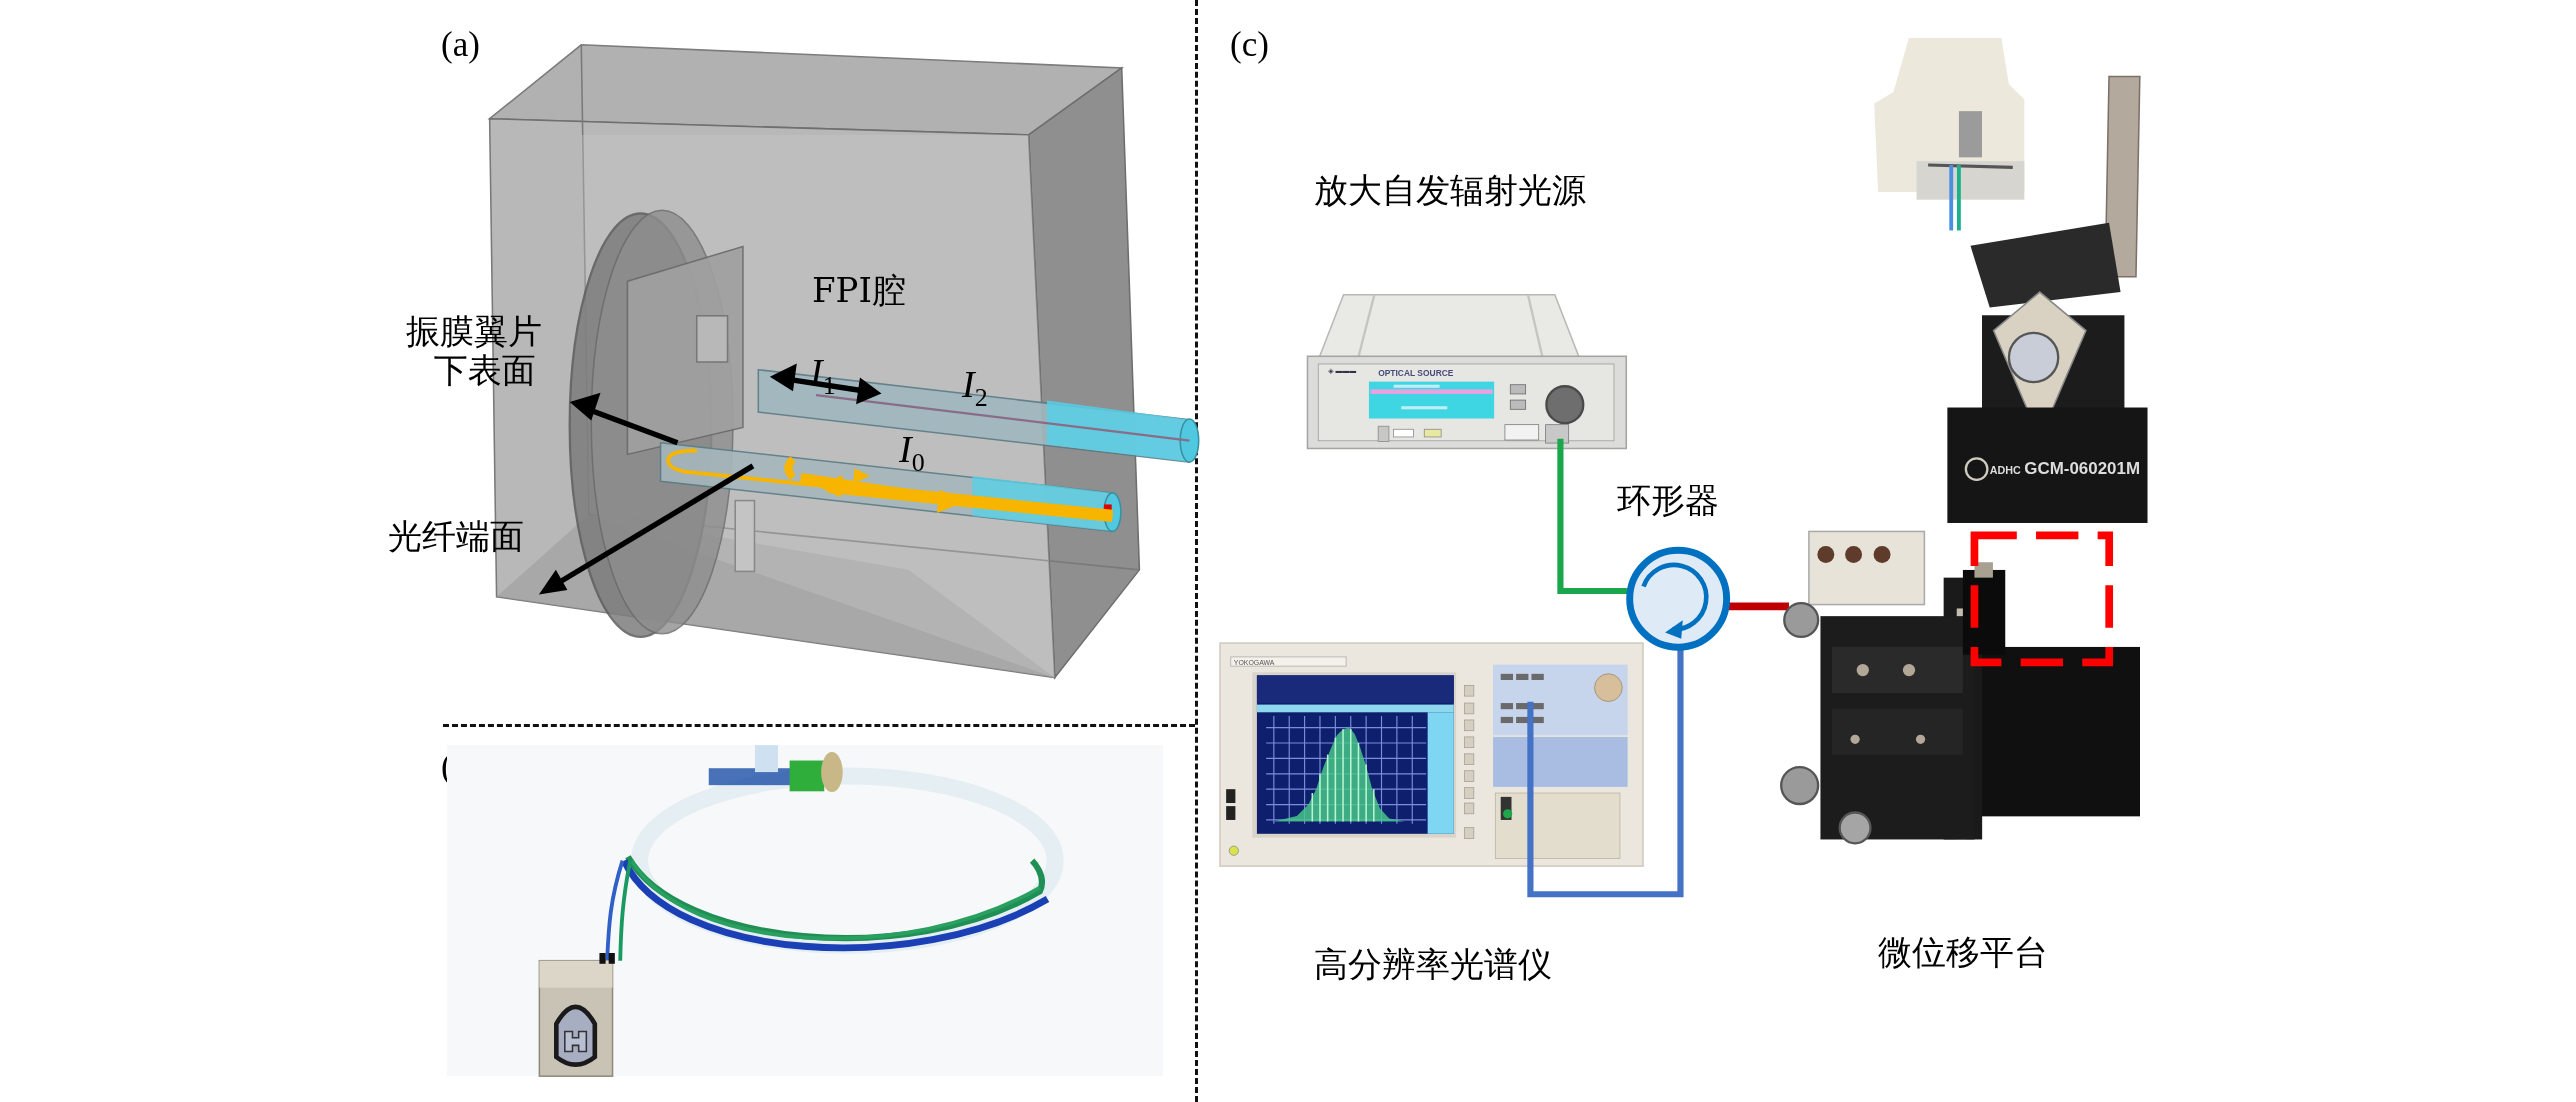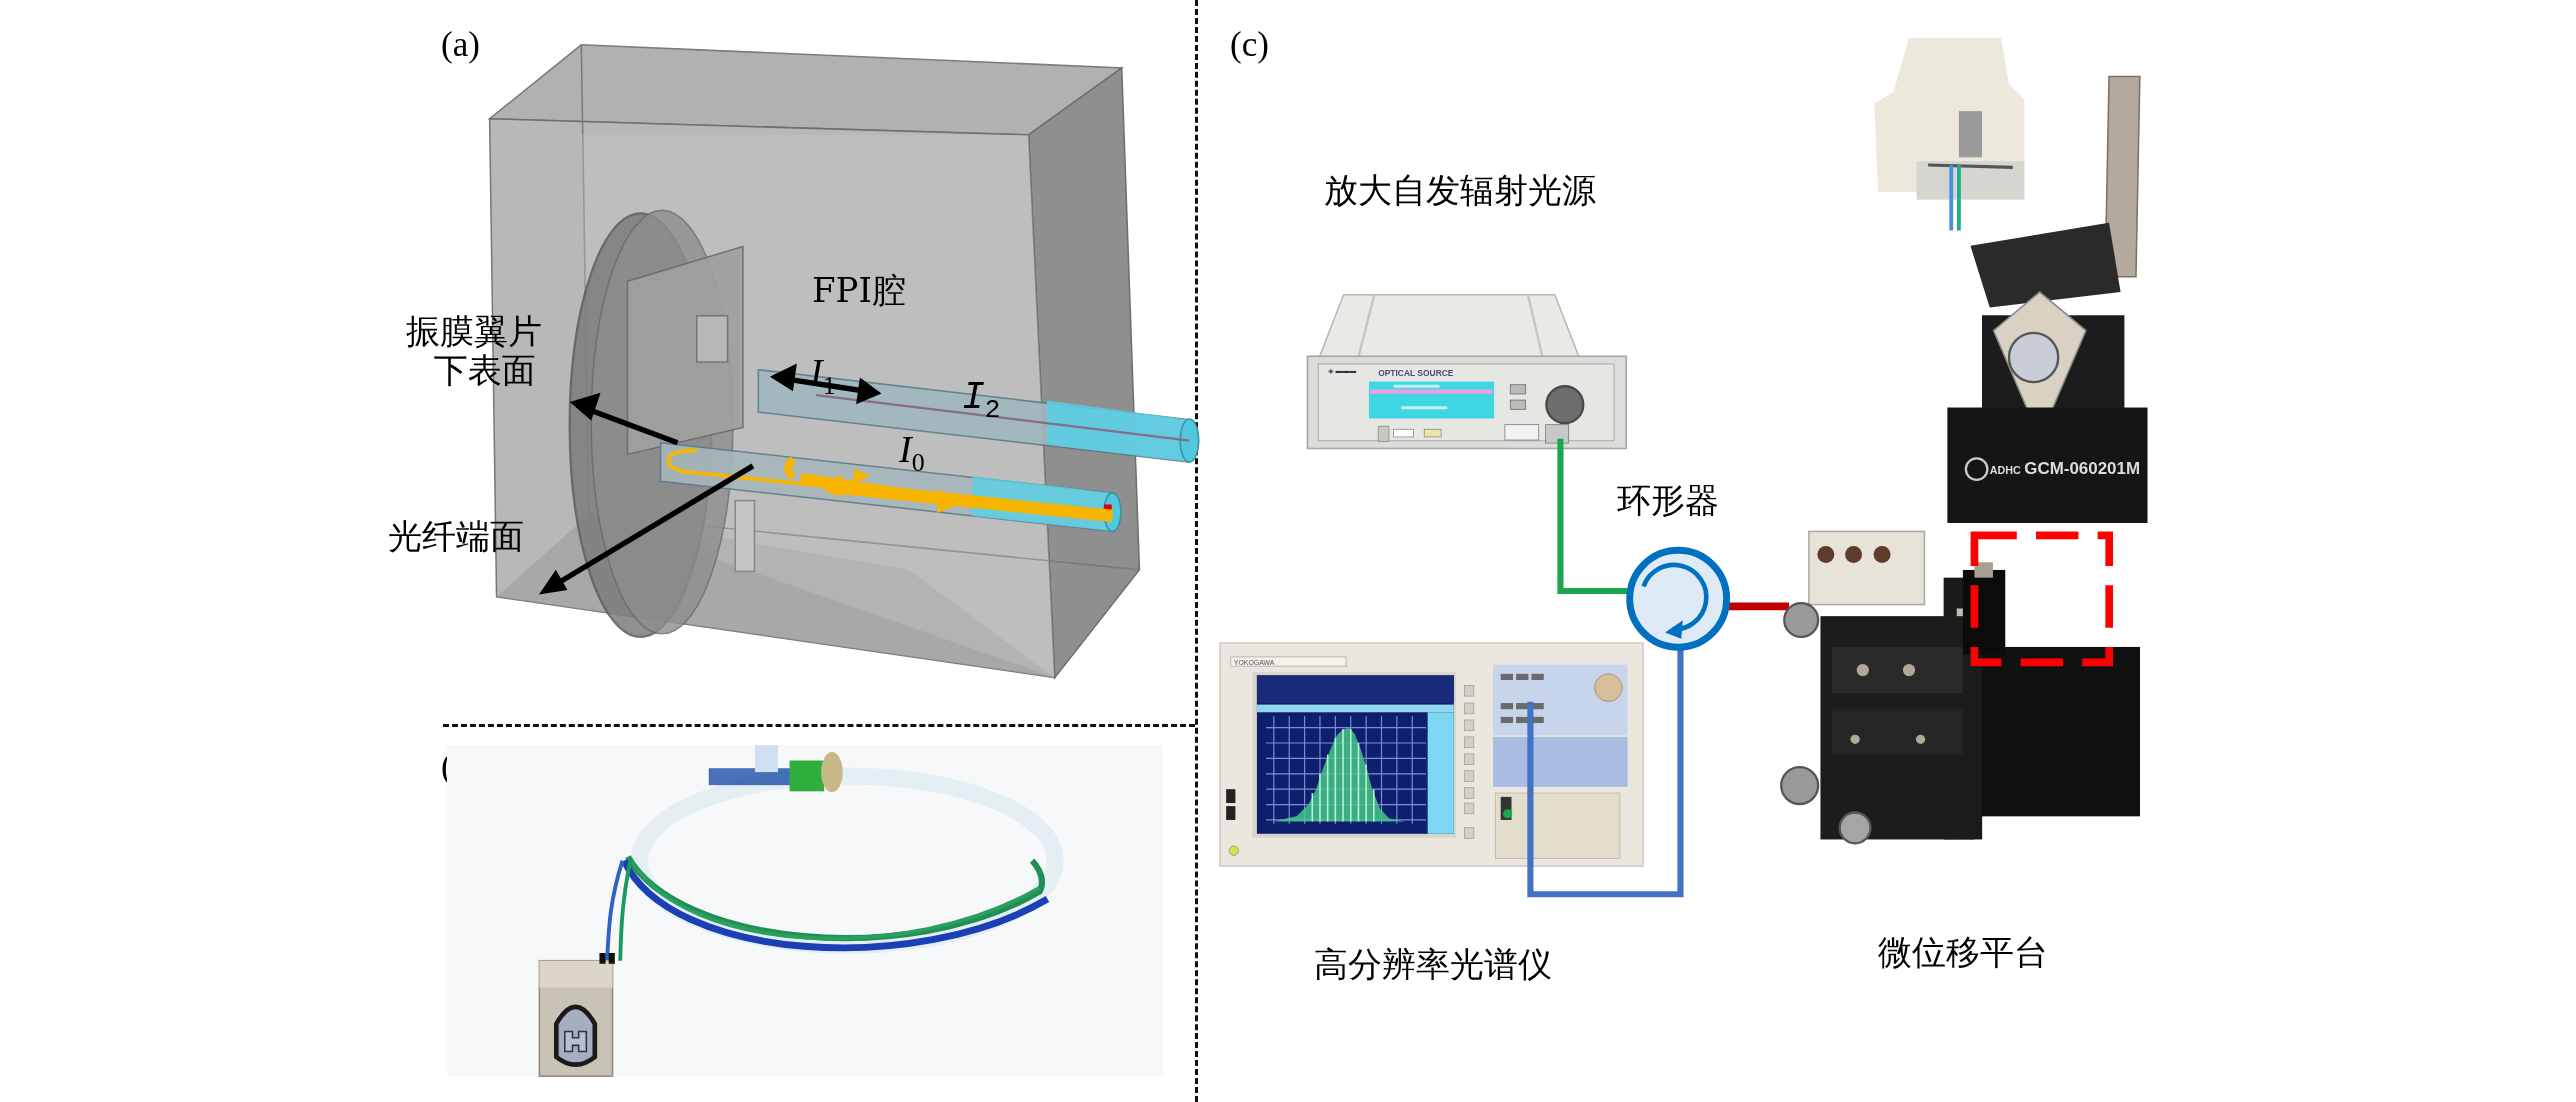--- a/index.html
+++ b/index.html
@@ -71,21 +71,21 @@
 </svg>
 
 <div class="abs cn-label" style="left:812px; top:240px;margin-top:31px;">FPI腔</div>
 <div class="abs cn-label" style="left:406px; top:312px; text-align:center;">
   <div>振膜翼片</div>
   <div style="padding-left:21.6px;text-align:center;">下表面</div>
 </div>
 <div class="abs cn-label" style="left:388px; top:517px;">光纤端面</div>
 
 <div class="abs math" style="left:810px; top:350px;"><span>I</span><sub>1</sub></div>
-<div class="abs math" style="left:962px; top:376px;font-family:Liberation Mono, monospace;"><span>I</span><sub>2</sub></div>
+<div class="abs math" style="left:962px; top:362px;"><span>I</span><sub>2</sub></div>
 <div class="abs math" style="left:899px; top:427px;"><span>I</span><sub>0</sub></div>
 
 <div class="abs panel-label" style="left:441px; top:747px;">(b)</div>
 
 <svg style="left:447px; top:745px;" width="716" height="339" viewBox="0 0 930 440">
   <rect x="0" y="0" width="930" height="430" fill="#f7f8f9"></rect>
 
   <ellipse cx="520" cy="150" rx="270" ry="110" fill="none" stroke="#e4eef3" stroke-width="22"></ellipse>
   <path d="M 235,145 C 300,260 600,290 770,190 C 780,170 760,150 760,150" fill="none" stroke="#1f8f55" stroke-width="8"></path>
   <path d="M 230,150 C 290,280 610,300 780,200" fill="none" stroke="#1b3fb5" stroke-width="9"></path>
@@ -101,21 +101,21 @@
 
   <rect x="120" y="280" width="95" height="150" fill="#c9c3b5" stroke="#8f8a7c" stroke-width="2"></rect>
   <rect x="120" y="280" width="95" height="35" fill="#dcd6c8"></rect>
   <path d="M 142,362 Q 167,318 192,362 L 192,405 Q 167,425 142,405 Z" fill="#a8aec2" stroke="#1a1a1a" stroke-width="6"></path>
   <path d="M 153,372 h10 v8 h8 v-8 h10 v26 h-10 v-8 h-8 v8 h-10 Z" fill="#b9bfd2" stroke="#333" stroke-width="2"></path>
   <rect x="198" y="270" width="8" height="14" fill="#111"></rect>
   <rect x="210" y="270" width="8" height="14" fill="#111"></rect>
 </svg>
 
 <div class="abs panel-label" style="left:1230px; top:25px;">(c)</div>
-<div class="abs cn-label" style="left:1314px; top:171px;margin-left:10px;">放大自发辐射光源</div>
+<div class="abs cn-label" style="left:1314px; top:171px;">放大自发辐射光源</div>
 <div class="abs cn-label" style="left:1617px; top:481px;">环形器</div>
 <div class="abs cn-label" style="left:1314px; top:945px;">高分辨率光谱仪</div>
 <div class="abs cn-label" style="left:1878px; top:905px;margin-top:28px;">微位移平台</div>
 
 <svg style="left:1301px; top:291px;" width="331" height="169" viewBox="0 0 430 220">
   <polygon points="55,5 330,5 365,95 20,95" fill="#e9e9e6" stroke="#b8b8b4" stroke-width="2"></polygon>
   <line x1="95" y1="5" x2="72" y2="95" stroke="#c4c4c0" stroke-width="3"></line>
   <line x1="295" y1="5" x2="316" y2="95" stroke="#c4c4c0" stroke-width="3"></line>
   <rect x="8" y="85" width="415" height="120" fill="#dcdcda" stroke="#a4a4a0" stroke-width="2"></rect>
   <rect x="22" y="95" width="385" height="100" fill="#e6e6e3" stroke="#9a9a96" stroke-width="1"></rect>

